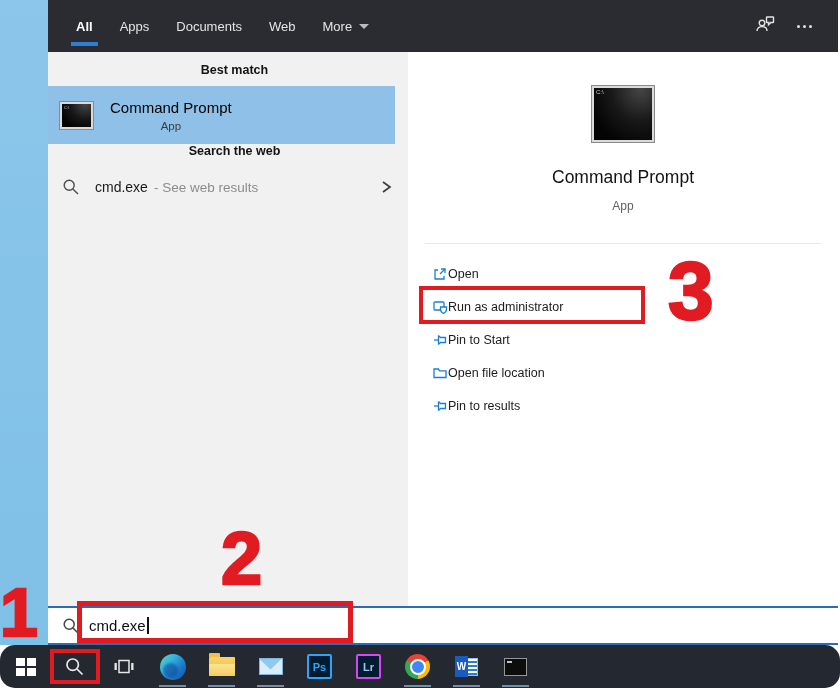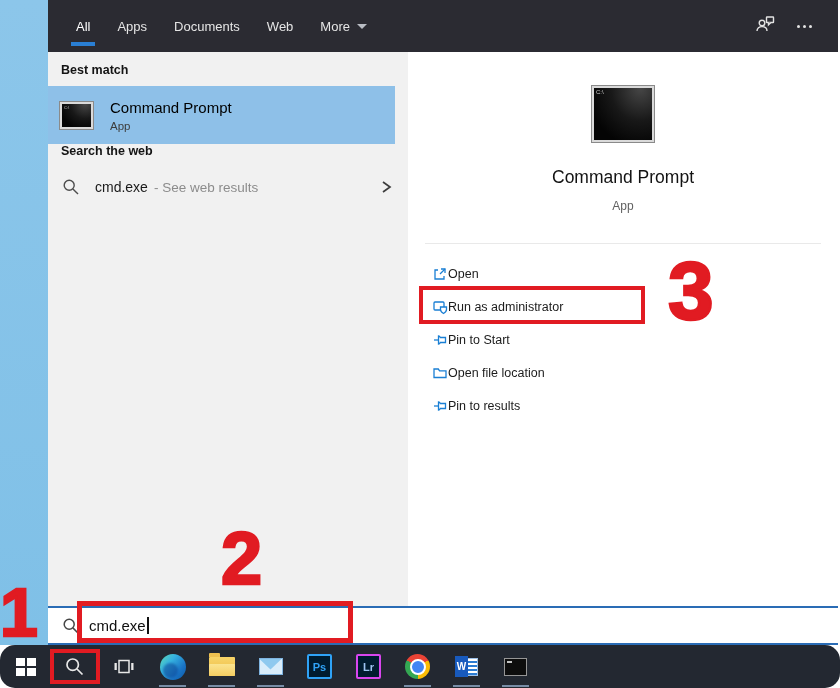--- a/index.html
+++ b/index.html
@@ -11,31 +11,31 @@
   
   .desktop-strip{ position:absolute; left:0; top:0; width:48px; height:645px;
     background:linear-gradient(180deg,#8cc6ea,#7fc0e7); }
 
   
   .flyout{ position:absolute; left:48px; top:0; width:790px; height:645px; }
   .topbar{ height:52px; background:#2b2b32; display:flex; align-items:stretch; }
   .tabs{ display:flex; align-items:center; gap:27px; padding-left:28px; }
   .tab{ position:relative; color:#e5e5e5; font-size:13px; height:100%;
     display:flex; align-items:center; cursor:default; }
-  .tab.active{ color:#fff; font-weight:400; }
+  .tab.active{ color:#fff; font-weight:700; }
   .tab.active::after{ content:''; position:absolute; left:-5px; right:-5px; bottom:6px;
     height:4px; background:#2a7fd4; }
   .tab .caret{ width:0; height:0; border-left:5px solid transparent; border-right:5px solid transparent;
     border-top:5px solid #b9bdc4; margin-left:7px; }
   .topbar-right{ margin-left:auto; display:flex; align-items:center; gap:21px; padding-right:26px; }
   .dots{ display:flex; gap:3px; }
   .dots i{ width:3px; height:3px; border-radius:50%; background:#e3e3e3; }
 
   .body{ display:flex; height:554px; }
-  .left-panel{ width:360px; background:#f1f1f1; position:relative; }
+  .left-panel{ width:360px; background:#f1f1f1; position:relative;text-align:center; }
   .right-panel{ width:430px; background:#fff; display:flex; flex-direction:column; align-items:center; }
 
   .section-label{ font-size:12.5px; font-weight:700; color:#141414; margin:11px 0 9px 13px; }
   .best-row{ height:58px; background:#8ec0e8; display:flex; align-items:center;
     gap:17px; padding-left:12px; margin-right:13px; }
   .cp-icon{ position:relative; background:radial-gradient(ellipse at 80% 0%, #474747 0%, #181818 45%, #040404 80%);
     border:2px solid #dadada; box-shadow:0 0 0 1px #8a8a8a; }
   .cp-icon::before{ content:"C:\\"; position:absolute; top:1px; left:2px; color:#c9c9c9; }
   .cp-small{ width:33px; height:27px; }
   .cp-small::before{ font-size:4px; }

